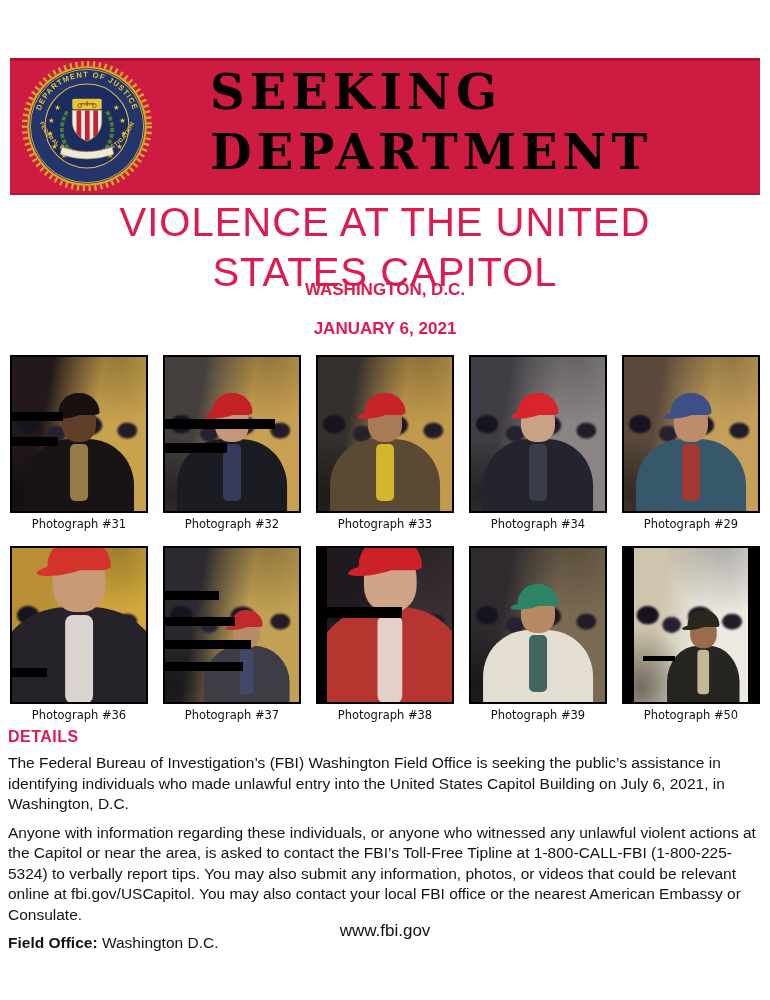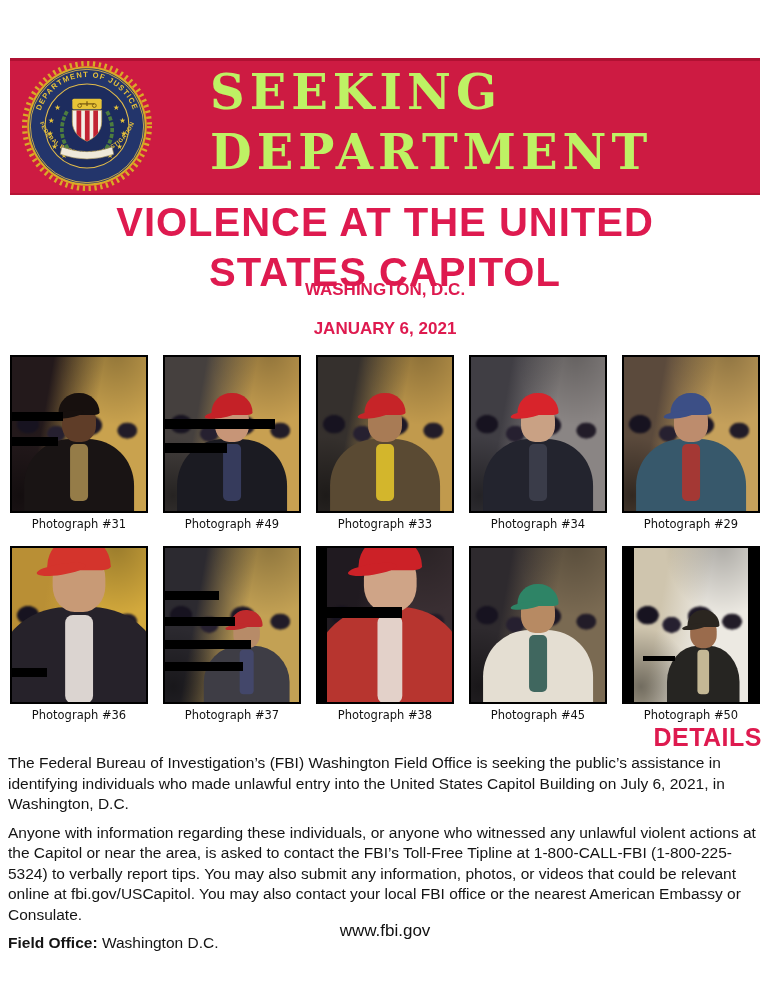--- a/index.html
+++ b/index.html
@@ -4,27 +4,27 @@
 <style>
   html,body{margin:0;padding:0;background:#ffffff;}
   .page{position:relative;width:770px;height:1000px;background:#fff;overflow:hidden;
         font-family:"Liberation Sans",sans-serif;}
 
   
   .banner{position:absolute;left:10px;top:58px;width:750px;height:137px;
           background:var(--banner,#CD1B42);
           box-shadow:inset 0 3px 0 rgba(120,0,20,.35), inset 0 -2px 0 rgba(120,0,20,.25);}
   .seal{position:absolute;left:12px;top:3px;width:130px;height:130px;}
-  .banner-text{position:absolute;left:200px;top:4px;color:#bef264;
+  .banner-text{position:absolute;left:200px;top:4px;color:#000000;
                font-family:"DejaVu Serif","Liberation Serif",serif;font-weight:700;
                font-size:48px;line-height:60px;letter-spacing:5px;white-space:nowrap;}
 
   
   .title{position:absolute;left:0;top:197px;width:770px;text-align:center;
-         color:var(--crimson,#DE1A4F);font-weight:700;font-size:40px;line-height:50px;letter-spacing:1px;}
+         color:var(--crimson,#DE1A4F);font-weight:400;font-size:40px;line-height:50px;letter-spacing:1px;}
   .subtitle{position:absolute;left:0;width:770px;text-align:center;
             color:var(--crimson,#DE1A4F);font-weight:700;font-size:17px;line-height:22px;}
   .subtitle.loc{top:279px;}
   .subtitle.date{top:318px;}
 
   
   .row{position:absolute;left:10px;width:750px;display:flex;gap:15px;}
   .row.r1{top:355px;}
   .row.r2{top:546px;}
   .ph{width:138px;margin:0;}
@@ -62,22 +62,22 @@
   .b36a{top:78%;left:0;width:26%;}
   .b37a{top:28%;left:0;width:40%;} .b37b{top:45%;left:0;width:52%;}
   .b37c{top:60%;left:0;width:64%;} .b37d{top:74%;left:0;width:58%;}
   .b38a{top:38%;left:0;width:60%;height:11px;}
   .b40a{top:70%;left:8%;width:28%;height:5px;}
   .cap{margin-top:4px;text-align:center;font-family:"DejaVu Sans",sans-serif;
        font-size:11.5px;color:#111;}
 
   
   .details{position:absolute;left:8px;top:726px;width:754px;color:#141414;}
-  .details-h{margin:0 0 5px 0;text-align:right;color:var(--crimson,#DE1A4F);
-             font-size:25px;line-height:22px;font-weight:700;letter-spacing:.5px;}
+  .details-h{margin:0 0 5px 0;text-align:left;color:var(--crimson,#DE1A4F);
+             font-size:16px;line-height:22px;font-weight:700;letter-spacing:.5px;}
   .details p{margin:0 0 8px 0;font-size:15.5px;line-height:20.5px;}
   .fo b{font-weight:700;text-align:center;}
   .site{position:absolute;left:0;top:921px;width:770px;text-align:center;
         font-size:17px;color:#111;}
 </style>
 </head>
 <body>
 
 <div class="page" style="--banner: #CD1B42; --crimson: #DE1A4F;">
 
@@ -163,21 +163,21 @@
           <div class="crowd"></div>
           <div class="person">
             <div class="torso"></div>
             <div class="head"></div>
             <div class="hat"></div>
           </div>
           <i class="bar b32a"></i>
           <i class="bar b32b"></i>
         </div>
       </div>
-      <figcaption class="cap">Photograph #49</figcaption>
+      <figcaption class="cap">Photograph #32</figcaption>
     </figure>
 
     <figure class="ph" style="--wall1: #c19a4d; --wall2: #35302d; --skin: #a87b55; --hat: #c62428; --coat: #5a4a33; --acc: #e0c22b;">
       <div class="frame">
         <div class="scene">
           <div class="crowd"></div>
           <div class="person">
             <div class="torso"></div>
             <div class="head"></div>
             <div class="hat"></div>
@@ -269,21 +269,21 @@
       <div class="frame">
         <div class="scene">
           <div class="crowd"></div>
           <div class="person">
             <div class="torso"></div>
             <div class="head"></div>
             <div class="hat"></div>
           </div>
         </div>
       </div>
-      <figcaption class="cap">Photograph #45</figcaption>
+      <figcaption class="cap">Photograph #39</figcaption>
     </figure>
 
     <figure class="ph" style="--wall1: #ece9e2; --wall2: #cfc5ae; --skin: #9a6b4c; --hat: #2b2620; --coat: #262522; --acc: #d6c9a2;">
       <div class="frame">
         <div class="scene wide pillar-lr">
           <div class="crowd"></div>
           <div class="person">
             <div class="torso"></div>
             <div class="head"></div>
             <div class="hat"></div>

